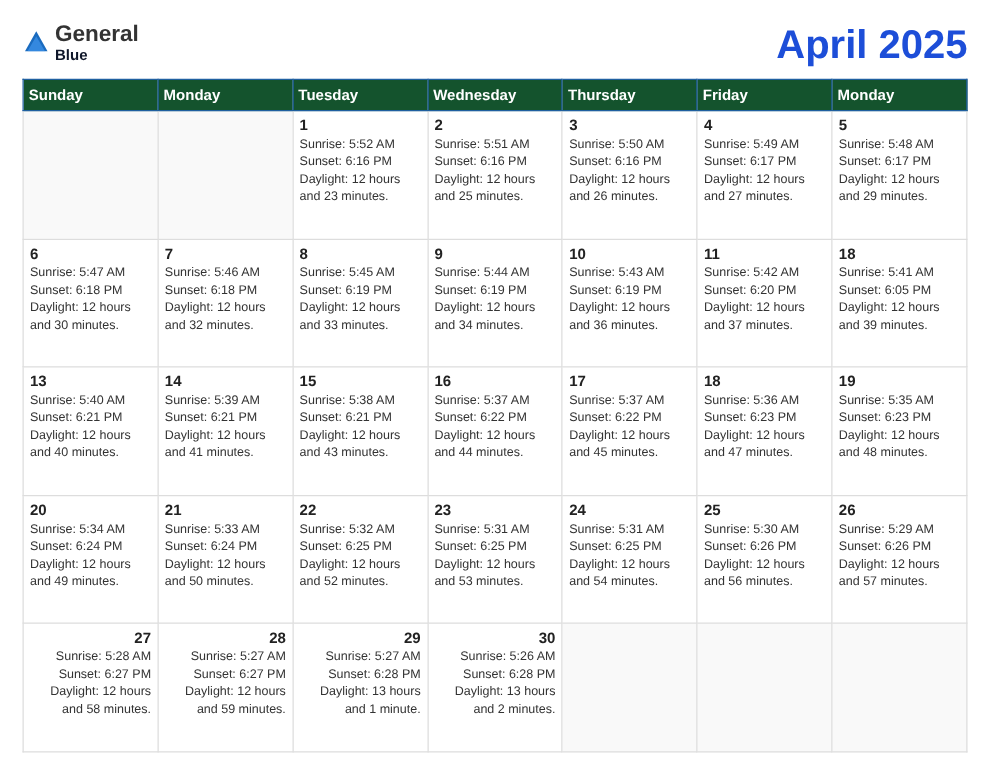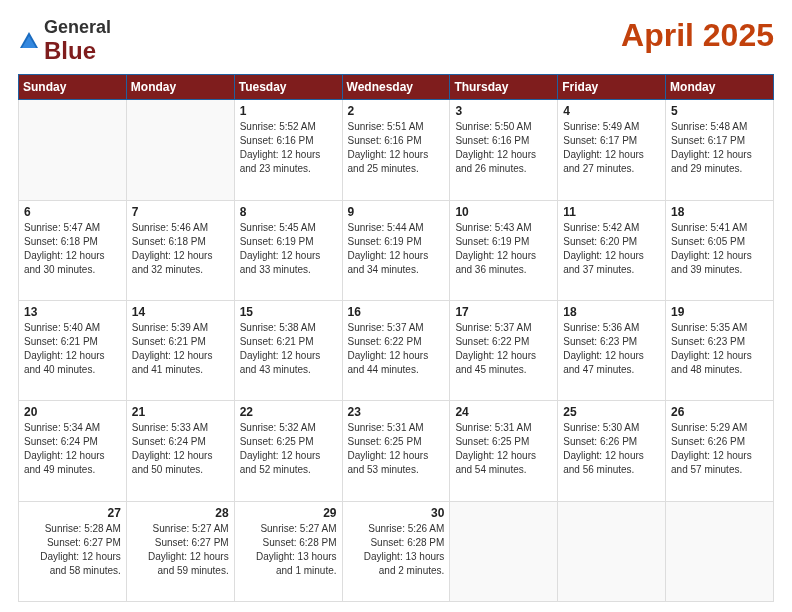--- a/index.html
+++ b/index.html
@@ -31,50 +31,50 @@
       display: flex;
       flex-direction: column;
       line-height: 1.1;
     }
     .logo-general {
       font-size: 18px;
       font-weight: bold;
       color: #333;
     }
     .logo-blue {
-      font-size: 24px;
-      font-weight: bold;
-      color: #7f1d1d;
+      font-size: 12px;
+      font-weight: bold;
+      color: #0f172a;
     }
     .logo-icon {
       width: 22px;
       height: 22px;
       margin-right: 4px;
     }
     .title-block {
       text-align: right;
     }
     .calendar-title {
       font-size: 32px;
       font-weight: bold;
-      color: #c2410c;
+      color: #1d4ed8;
       line-height: 1.1;
     }
     .calendar-subtitle {
       font-size: 14px;
       color: #555;
     }
     .calendar {
       flex: 1;
       border-collapse: collapse;
       width: 100%;
       table-layout: fixed;
     }
     .calendar th {
-      background: #7f1d1d;
+      background: #14532d;
       color: #fff;
       font-size: 12px;
       font-weight: bold;
       padding: 5px 4px;
       text-align: left;
       border: 1px solid #2060a0;
     }
     .calendar td {
       vertical-align: top;
       border: 1px solid #ddd;

